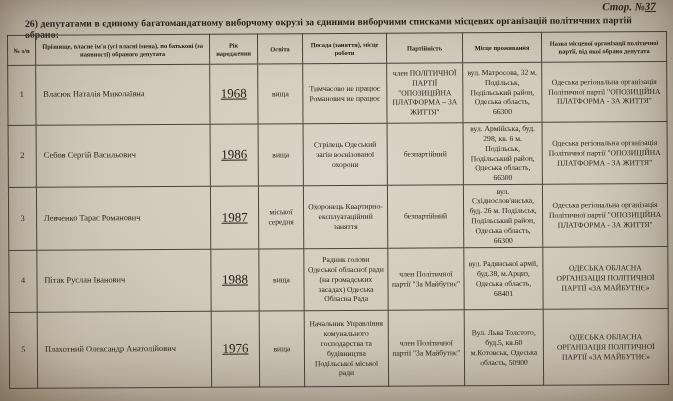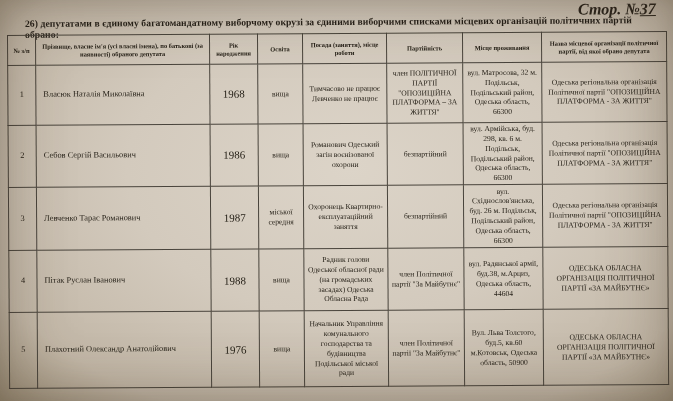--- a/index.html
+++ b/index.html
@@ -9,21 +9,21 @@
     font-family:"Liberation Serif", serif;
     color:#221e17;
   }
   .vignette{
     position:absolute;inset:0;pointer-events:none;z-index:5;
     box-shadow: inset 0 0 70px rgba(62,48,28,0.38), inset 0 0 18px rgba(62,48,28,0.10);
   }
   .sheet{position:absolute;inset:0;transform:rotate(-0.35deg);}
   .corner{
     position:absolute;top:2px;right:16px;
-    font-style:italic;font-weight:bold;font-size:16px;color:#2a241c;
+    font-style:italic;font-weight:bold;font-size:11px;color:#2a241c;
   }
   .corner .num{text-decoration:underline;}
   .doc-title{
     position:absolute;top:16px;left:26px;right:24px;
     font-weight:bold;font-size:9.7px;letter-spacing:0.05px;color:#241f18;
   }
   table.deputies{
     position:absolute;top:33px;left:8px;width:659px;
     border-collapse:collapse;table-layout:fixed;
     color:#272219;
@@ -32,21 +32,21 @@
     border:1px solid #49443c;
     padding:1px 3px;
     text-align:center;vertical-align:middle;
     font-size:7.6px;line-height:1.3;
     overflow:hidden;word-wrap:break-word;
   }
   .deputies th{font-weight:bold;font-size:6.4px;line-height:1.25;}
   .deputies{border:1.5px solid #3c3730;}
   td.c-name{text-align:left;padding-left:7px;font-size:8.4px;}
   td.c-num{font-size:8.4px;}
-  td.c-year{font-size:11px;}
+  td.c-year{font-size:13px;text-decoration:underline;}
   tr.hrow{height:30px;}
   tr.r0{height:60px;}
   tr.r1{height:59px;}
   tr.r2{height:63px;}
   tr.r3{height:62px;}
   tr.r4{height:76px;}
 </style>
 </head>
 <body>
 
@@ -76,31 +76,31 @@
       <th>Посада (заняття), місце роботи</th>
       <th>Партійність</th>
       <th>Місце проживання</th>
       <th>Назва місцевої організації політичної партії, від якої обрано депутата</th>
     </tr>
     <tr class="r0">
       <td class="c-num">1</td>
       <td class="c-name">Власюк Наталія Миколаївна</td>
       <td class="c-year">1968</td>
       <td>вища</td>
-      <td>Тимчасово не працює Левченко не працює</td>
+      <td>Тимчасово не працює Романович не працює</td>
       <td>член ПОЛІТИЧНОЇ ПАРТІЇ "ОПОЗИЦІЙНА ПЛАТФОРМА – ЗА ЖИТТЯ"</td>
       <td>вул. Матросова, 32 м. Подільськ, Подільський район, Одеська область, 66300</td>
       <td>Одеська регіональна організація Політичної партії "ОПОЗИЦІЙНА ПЛАТФОРМА - ЗА ЖИТТЯ"</td>
     </tr>
     <tr class="r1">
       <td class="c-num">2</td>
       <td class="c-name">Себов Сергій Васильович</td>
       <td class="c-year">1986</td>
       <td>вища</td>
-      <td>Романович Одеський загін воєнізованої охорони</td>
+      <td>Стрілець Одеський загін воєнізованої охорони</td>
       <td>безпартійний</td>
       <td>вул. Армійська, буд. 298, кв. 6 м. Подільськ, Подільський район, Одеська область, 66300</td>
       <td>Одеська регіональна організація Політичної партії "ОПОЗИЦІЙНА ПЛАТФОРМА - ЗА ЖИТТЯ"</td>
     </tr>
     <tr class="r2">
       <td class="c-num">3</td>
       <td class="c-name">Левченко Тарас Романович</td>
       <td class="c-year">1987</td>
       <td>міської середня</td>
       <td>Охоронець Квартирно-експлуатаційний заняття</td>
@@ -108,21 +108,21 @@
       <td>вул. Східнослов'янська, буд. 26 м. Подільськ, Подільський район, Одеська область, 66300</td>
       <td>Одеська регіональна організація Політичної партії "ОПОЗИЦІЙНА ПЛАТФОРМА - ЗА ЖИТТЯ"</td>
     </tr>
     <tr class="r3">
       <td class="c-num">4</td>
       <td class="c-name">Пітак Руслан Іванович</td>
       <td class="c-year">1988</td>
       <td>вища</td>
       <td>Радник голови Одеської обласної ради (на громадських засадах) Одеська Обласна Рада</td>
       <td>член Політичної партії "За Майбутнє"</td>
-      <td>вул. Радянської армії, буд.38, м.Арциз, Одеська область, 44604</td>
+      <td>вул. Радянської армії, буд.38, м.Арциз, Одеська область, 68401</td>
       <td>ОДЕСЬКА ОБЛАСНА ОРГАНІЗАЦІЯ ПОЛІТИЧНОЇ ПАРТІЇ «ЗА МАЙБУТНЄ»</td>
     </tr>
     <tr class="r4">
       <td class="c-num">5</td>
       <td class="c-name">Плахотний Олександр Анатолійович</td>
       <td class="c-year">1976</td>
       <td>вища</td>
       <td>Начальник Управління комунального господарства та будівництва Подільської міської ради</td>
       <td>член Політичної партії "За Майбутнє"</td>
       <td>Вул. Льва Толстого, буд.5, кв.60 м.Котовськ, Одеська область, 50900</td>

